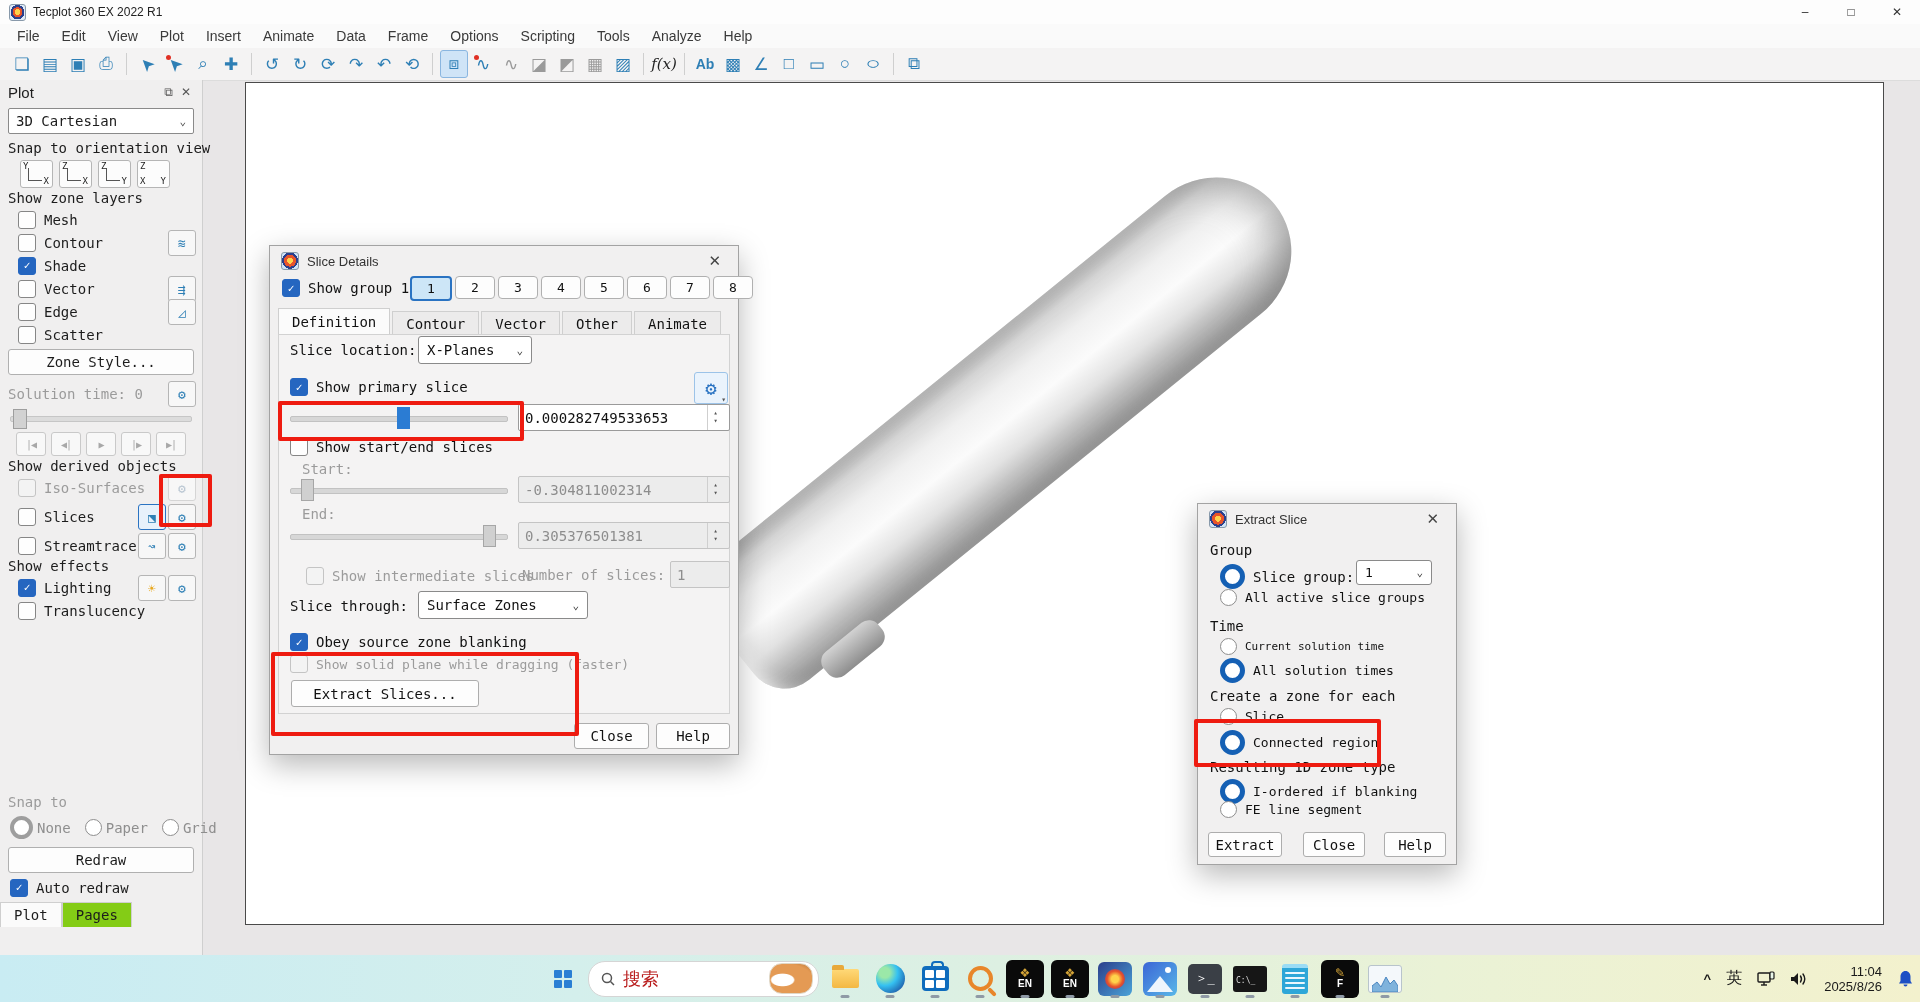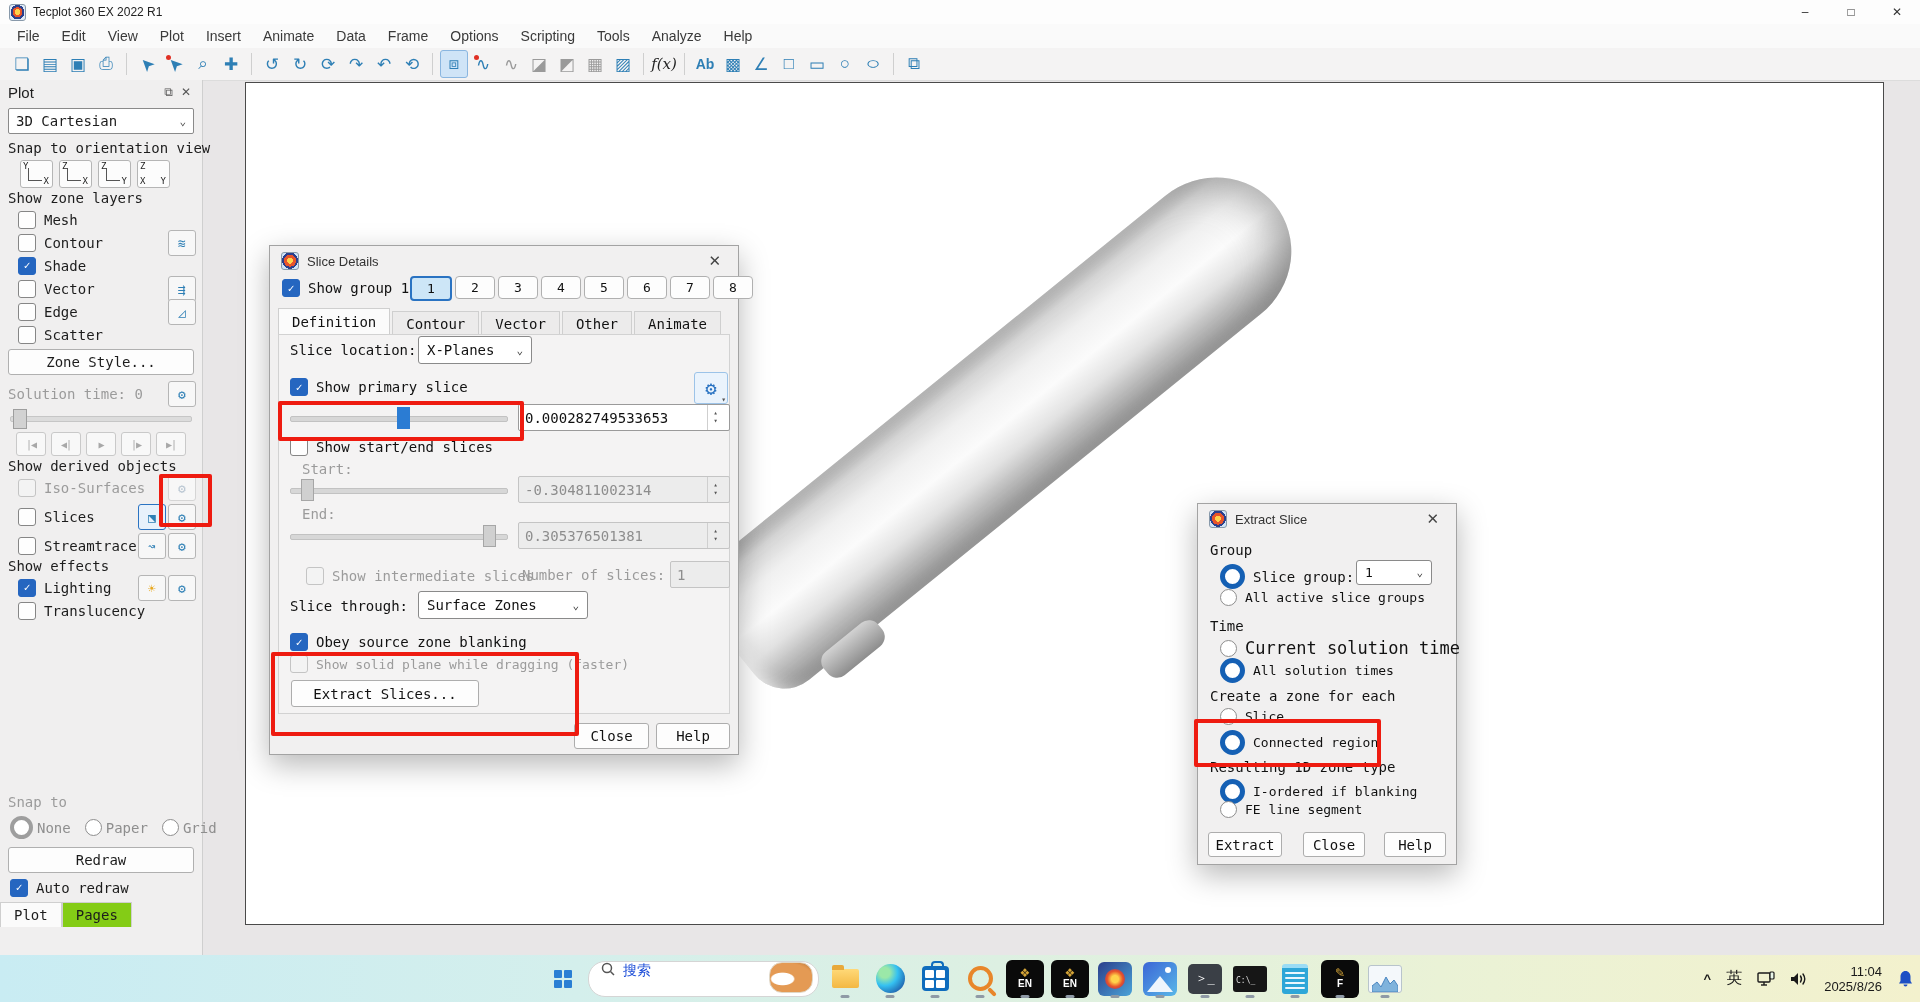--- a/index.html
+++ b/index.html
@@ -100,21 +100,21 @@
   .rad.on{border:5px solid #1560b4}
   .dim{color:#9b9b9b}
   .rrect{position:absolute;border:4px solid #ee1b10;z-index:60;border-radius:2px}
 
   
   .taskbar{position:absolute;left:0;right:0;bottom:0;height:47px;background:linear-gradient(90deg,#c9ecf3 0%,#d4efec 30%,#ddf0e2 52%,#eaf2d6 75%,#f3f1cd 100%)}
   .tb-center{position:absolute;left:545px;top:0;height:47px;display:flex;align-items:center;gap:7px}
   .startbtn{width:36px;height:36px;border-radius:5px;display:flex;align-items:center;justify-content:center}
   .winlogo{width:18px;height:18px;display:grid;grid-template-columns:8px 8px;grid-template-rows:8px 8px;gap:2px}
   .winlogo span{background:#2a7fd4;border-radius:1px}
-  .search-pill{width:212px;height:34px;border-radius:17px;background:#fff;border:1px solid #d5d5d5;display:flex;align-items:flex-start;padding:0 5px 0 12px;font-size:14px;color:#1d4ed8}
+  .search-pill{width:212px;height:34px;border-radius:17px;background:#fff;border:1px solid #d5d5d5;display:flex;align-items:center;padding:0 5px 0 12px;font-size:18px;color:#b91c1c}
   .search-pill .stext{margin-left:8px}
   .corgi{margin-left:auto;width:42px;height:29px;border-radius:13px;background:radial-gradient(ellipse at 30% 55%, #ffffff 0 26%, #e49a54 30% 72%, #b97434 100%);border:1px solid #e0d7c6}
   .app{width:38px;height:38px;border-radius:6px;display:flex;align-items:center;justify-content:center;position:relative;flex:none}
   .run-dot{position:absolute;bottom:0px;left:50%;transform:translateX(-50%);width:9px;height:3px;border-radius:2px;background:#8f9aa6}
   .folder{width:27px;height:19px;background:linear-gradient(180deg,#ffd978,#f3b843);border-radius:2px;position:relative}
   .folder:before{content:"";position:absolute;left:0;top:-4px;width:12px;height:5px;background:#e8a93a;border-radius:2px 2px 0 0}
   .edge{width:29px;height:29px;border-radius:50%;background:radial-gradient(circle at 30% 30%, #9be8a8 0 18%, #35c1f1 45%, #1b4fa0 88%)}
   .store{width:27px;height:25px;background:#0f6cbd;border-radius:4px;display:grid;grid-template-columns:9px 9px;grid-template-rows:8px 8px;gap:2px;align-content:center;justify-content:center;position:relative}
   .store:before{content:"";position:absolute;top:-5px;left:9px;width:9px;height:5px;border:2px solid #0f6cbd;border-bottom:none;border-radius:4px 4px 0 0}
   .store span{background:#fff;border-radius:1px}
@@ -574,21 +574,21 @@
   </div>
   <div class="drow" style="left:22px;top:85px">
     <span class="rad"></span>
     <span style="font-size:13px">All active slice groups</span>
   </div>
   <div class="drow" style="left:12px;top:114px">
       <span>Time</span>
     </div>
   <div class="drow" style="left:22px;top:134px">
     <span class="rad"></span>
-    <span style="font-size:17px">Current solution time</span>
+    <span style="font-size:11px">Current solution time</span>
   </div>
   <div class="drow" style="left:22px;top:154px">
     <span class="rad on"></span>
     <span style="font-size:13px">All solution times</span>
   </div>
   <div class="drow" style="left:12px;top:184px">
       <span>Create a zone for each</span>
     </div>
   <div class="drow" style="left:22px;top:204px">
     <span class="rad"></span>

